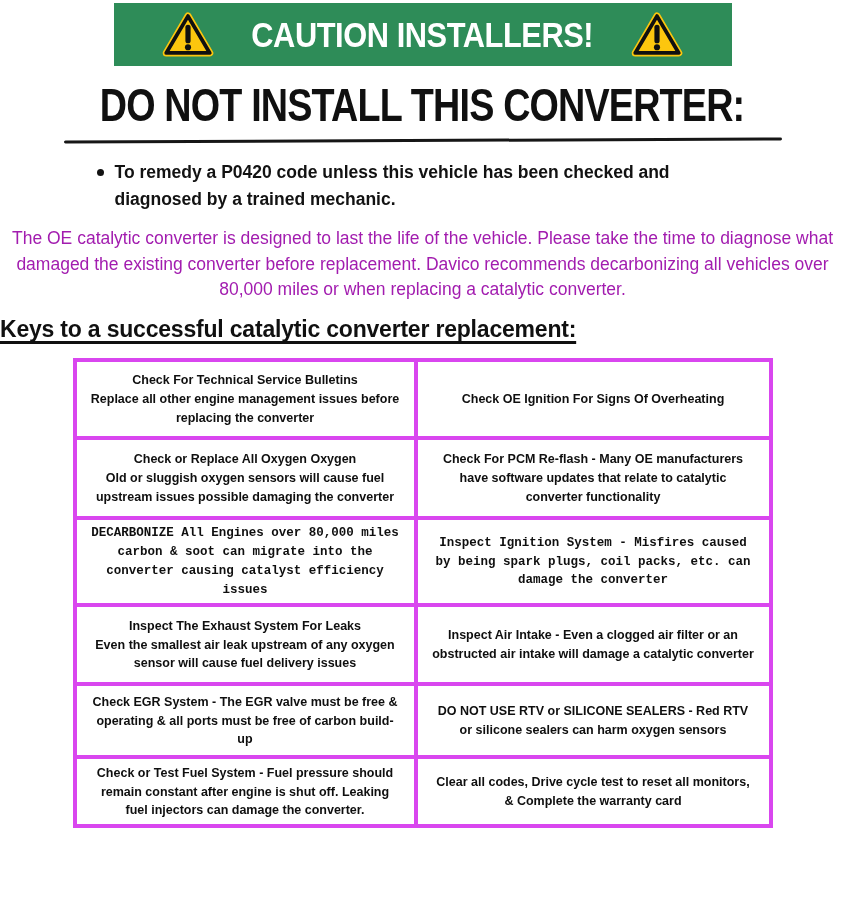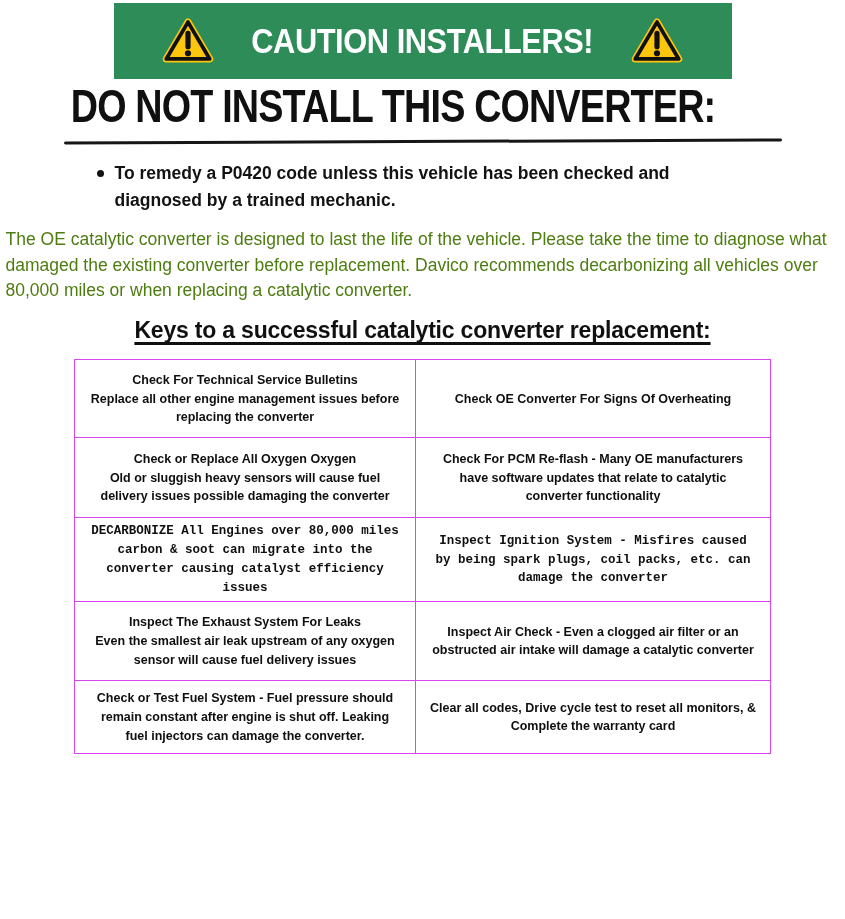--- a/index.html
+++ b/index.html
@@ -5,31 +5,31 @@
   :root { --ink:#101010; --triangle-yellow:#fcc60e; }
   * { box-sizing:border-box; margin:0; padding:0; }
   html,body { background:#fff; }
   body {
     width:845px; height:919px; margin:0 auto; overflow:hidden;
     font-family:"Liberation Sans", sans-serif; color:var(--ink);
   }
 
   
   .banner {
-    width:618px; height:76px; margin:3px auto 0;
+    width:618px; height:63px; margin:3px auto 0;
     background:#2e8c58; display:flex; align-items:center; justify-content:center; gap:14px;
   }
   .banner-title {
     color:#fff; font-size:35px; font-weight:800; white-space:nowrap;
     display:inline-block; transform:scaleX(0.88); letter-spacing:-0.5px;
   }
   .tri { width:52px; height:48px; flex:0 0 auto; }
 
   
-  .main-heading { margin-top:0; text-align:left; }
+  .main-heading { margin-top:12px; text-align:center; }
   .main-heading span {
     display:inline-block; font-size:46px; font-weight:800; letter-spacing:-1px;
     transform:scaleX(0.82); white-space:nowrap;
   }
   .divider {
     width:718px; height:3px; background:#161616; margin:7px auto 0;
     transform:rotate(-0.25deg); border-radius:2px;
   }
 
   
@@ -38,37 +38,37 @@
     position:relative; padding-left:23px; font-size:17.5px; font-weight:700;
     line-height:1.55; color:#121212; margin-bottom:3px;
   }
   .bullets li::before {
     content:""; position:absolute; left:5px; top:10px;
     width:7px; height:7px; border-radius:50%; background:#121212;
   }
 
   
   .paragraph {
-    width:834px; margin:13px auto 0; text-align:left;
-    font-size:17.5px; font-weight:400; color:#4d7c0f; line-height:1.45;
+    width:834px; margin:13px auto 0; text-align:center;
+    font-size:17.5px; font-weight:400; color:#a21caf; line-height:1.45;
   }
 
   
-  .keys-heading { margin-top:13px; text-align:center; }
+  .keys-heading { margin-top:13px; text-align:left; }
   .keys-heading span {
     font-size:23px; font-weight:800; letter-spacing:-0.2px;
     text-decoration:underline; text-decoration-thickness:2.5px; text-underline-offset:4px;
   }
 
   
   .tips-table {
     width:696px; margin:15px auto 0; border-collapse:collapse; table-layout:fixed;
   }
   .tips-table td {
-    border:1px solid #d946ef; vertical-align:middle; text-align:center;
+    border:4px solid #d946ef; vertical-align:middle; text-align:center;
     font-size:12.5px; font-weight:700; line-height:1.5; color:#0f0f0f;
     padding:4px 14px;
   }
   .col-left  { width:341px; }
   .col-right { width:355px; }
   .tips-table tr:nth-child(1){ height:78px; }
   .tips-table tr:nth-child(2){ height:80px; }
   .tips-table tr:nth-child(3){ height:80px;font-family:Liberation Mono, monospace; }
   .tips-table tr:nth-child(4){ height:79px; }
   .tips-table tr:nth-child(5){ height:73px; }
@@ -114,47 +114,55 @@
       <col class="col-left">
       <col class="col-right">
     </colgroup>
   <tbody>
     <tr>
       <td>
         <div>Check For Technical Service Bulletins</div>
         <div>Replace all other engine management issues before replacing the converter</div>
       </td>
       <td class="cell-large">
-        <div>Check OE Converter For Signs Of Overheating</div>
+        <div>Check OE Ignition For Signs Of Overheating</div>
       </td>
     </tr>
     <tr>
       <td>
         <div>Check or Replace All Oxygen Oxygen</div>
-        <div>Old or sluggish heavy sensors will cause fuel delivery issues possible damaging the converter</div>
+        <div>Old or sluggish oxygen sensors will cause fuel upstream issues possible damaging the converter</div>
       </td>
       <td>
         <div>Check For PCM Re-flash - Many OE manufacturers have software updates that relate to catalytic converter functionality</div>
       </td>
     </tr>
     <tr>
       <td>
         <div>DECARBONIZE All Engines over 80,000 miles carbon &amp; soot can migrate into the converter causing catalyst efficiency issues</div>
       </td>
       <td>
         <div>Inspect Ignition System - Misfires caused by being spark plugs, coil packs, etc. can damage the converter</div>
       </td>
     </tr>
     <tr>
       <td>
         <div>Inspect The Exhaust System For Leaks</div>
         <div>Even the smallest air leak upstream of any oxygen sensor will cause fuel delivery issues</div>
       </td>
       <td>
-        <div>Inspect Air Check - Even a clogged air filter or an obstructed air intake will damage a catalytic converter</div>
+        <div>Inspect Air Intake - Even a clogged air filter or an obstructed air intake will damage a catalytic converter</div>
+      </td>
+    </tr>
+    <tr>
+      <td>
+        <div>Check EGR System - The EGR valve must be free &amp; operating &amp; all ports must be free of carbon build-up</div>
+      </td>
+      <td>
+        <div>DO NOT USE RTV or SILICONE SEALERS - Red RTV or silicone sealers can harm oxygen sensors</div>
       </td>
     </tr>
     <tr>
       <td>
         <div>Check or Test Fuel System - Fuel pressure should remain constant after engine is shut off.  Leaking fuel injectors can damage the converter.</div>
       </td>
       <td>
         <div>Clear all codes,  Drive cycle test to reset all monitors, &amp; Complete the warranty card</div>
       </td>
     </tr>

